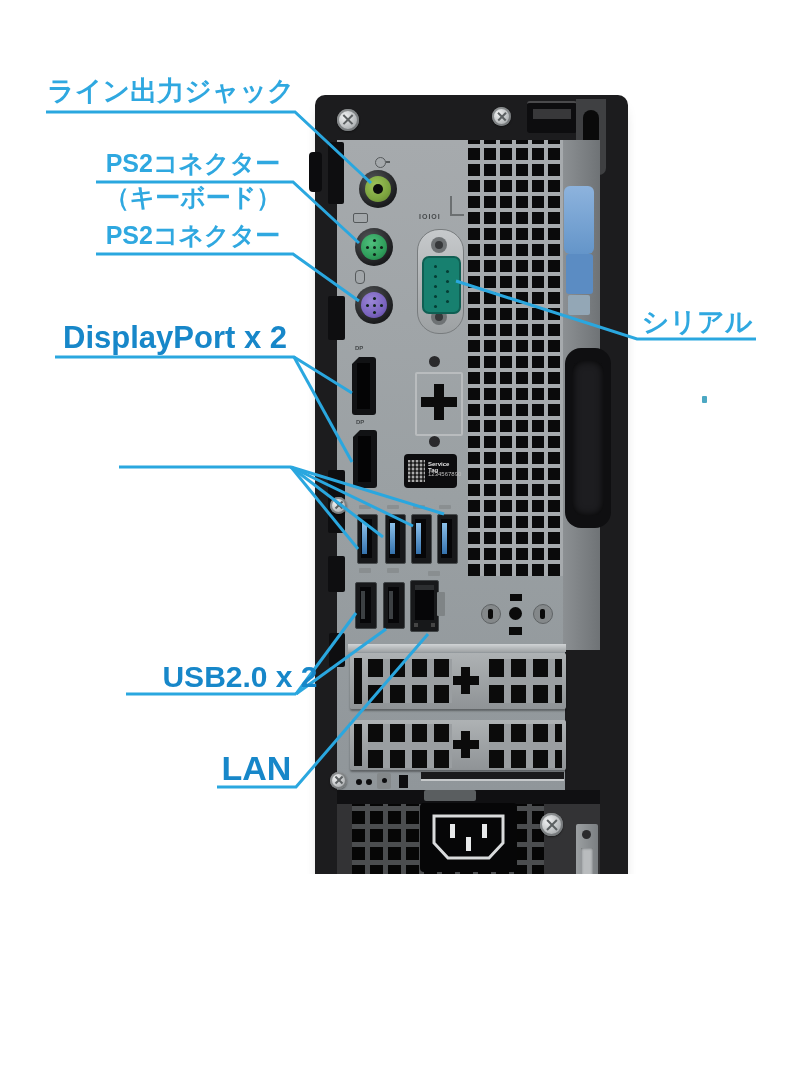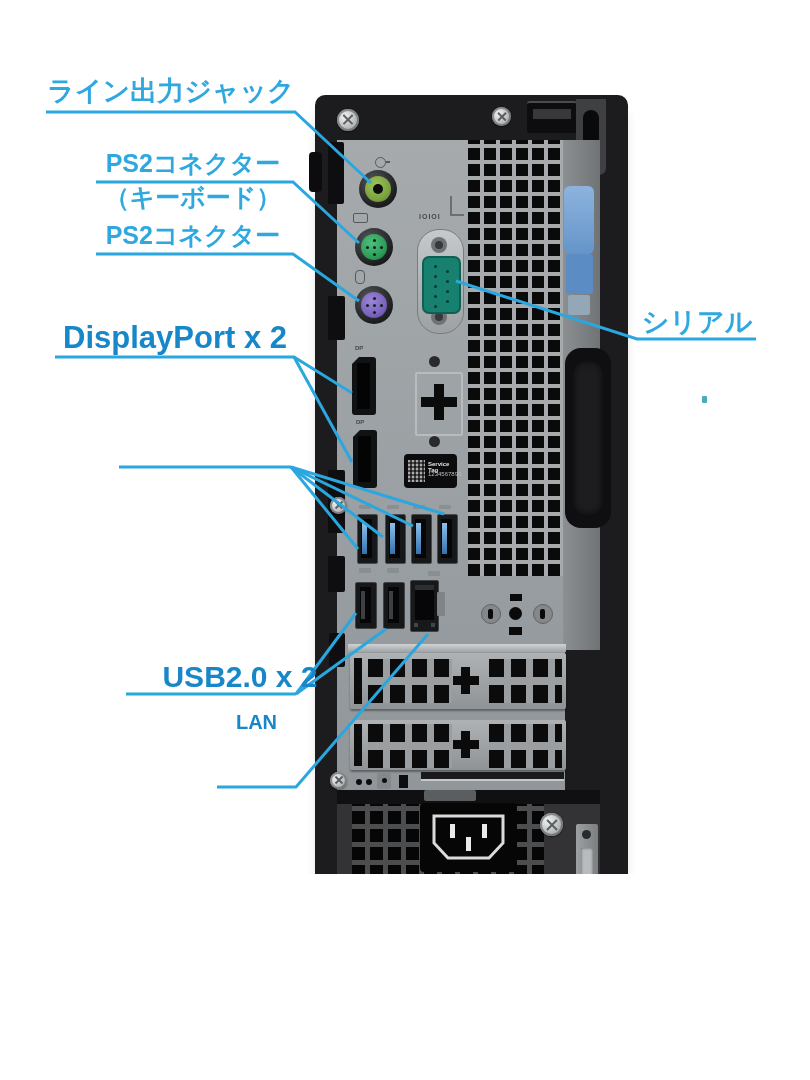--- a/index.html
+++ b/index.html
@@ -277,15 +277,15 @@
     <span>PS2コネクター</span>
   </div>
 
   <div class="callout en" style="left:55px;top:322px;width:240px;font-size:31px;text-align:center;">DisplayPort x 2</div>
 
 
   <div class="callout jp" style="left:637px;top:308px;width:120px;font-size:27px;">シリアル</div>
 
   <div class="callout en" style="left:126px;top:661px;width:170px;font-size:30px;margin-left:29px;">USB2.0 x 2</div>
 
-  <div class="callout en" style="left:217px;top:712px;width:79px;font-size:20px;">LAN</div>
+  <div class="callout en" style="left:217px;top:751px;width:79px;font-size:34px;">LAN</div>
 
 </div>
 
 </body></html>

